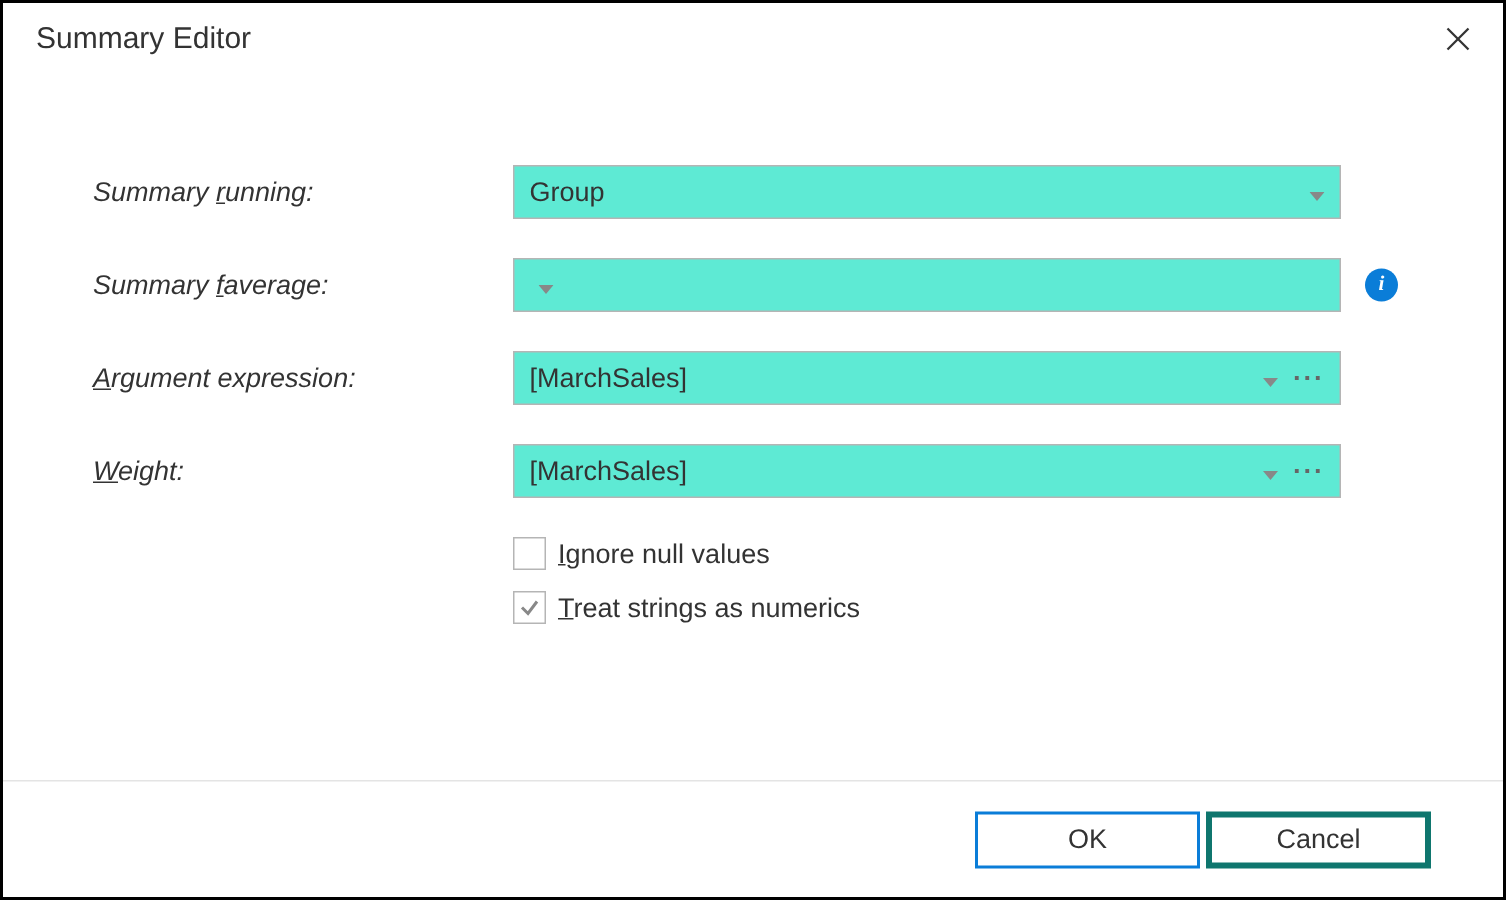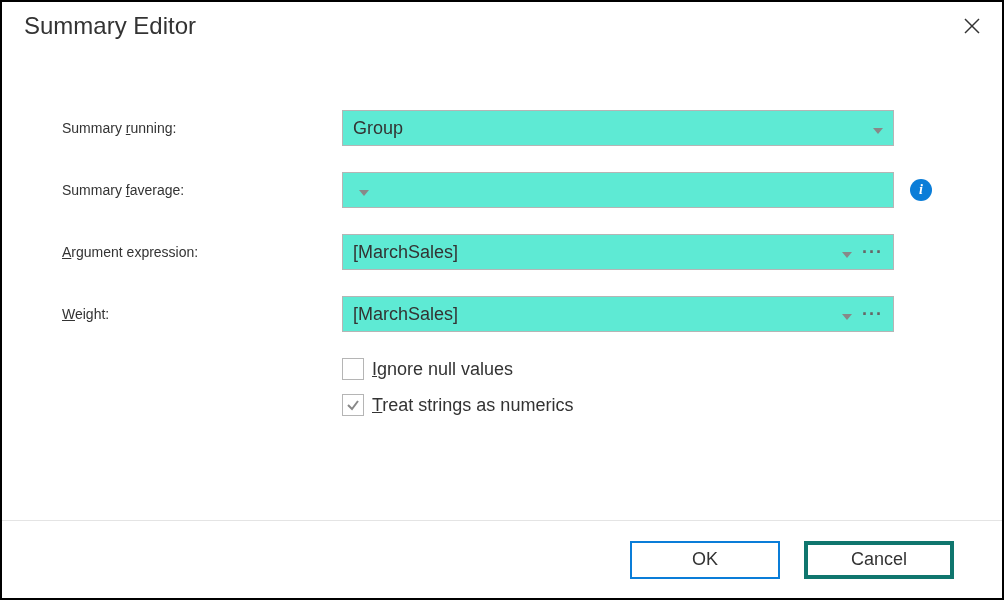--- a/index.html
+++ b/index.html
@@ -18,21 +18,21 @@
     flex-direction: column;
     position: relative;
   }
   .titlebar {
     display: flex;
     align-items: center;
     justify-content: space-between;
     padding: 10px 16px 10px 22px;
   }
   .title {
-    font-size: 24px;
+    font-size: 20px;
     color: #333;
   }
   .close {
     width: 28px;
     height: 28px;
     display: flex;
     align-items: center;
     justify-content: center;
     cursor: pointer;
     color: #222;
@@ -42,22 +42,23 @@
     padding: 60px 70px 10px 60px;
   }
   .row {
     display: flex;
     align-items: center;
     margin-bottom: 26px;
   }
   .label {
     width: 280px;
     flex: 0 0 280px;
-    font-size: 14px;
-    color: #333;
+    font-size: 18px;
+    color: #333;
+    font-style: italic;
   }
   .underline {
     text-decoration: underline;
   }
   .field-wrap {
     flex: 1;
     display: flex;
     align-items: center;
   }
   .combo {
@@ -126,21 +127,21 @@
   .checkmark {
     color: #888;
   }
   .footer {
     border-top: 1px solid #e4e4e4;
     height: 78px;
     display: flex;
     align-items: center;
     justify-content: flex-end;
     padding: 0 48px;
-    gap: 24px;
+    gap: 4px;
   }
   .btn {
     width: 150px;
     height: 38px;
     border: 4px solid #0f766e;
     background: #fff;
     display: flex;
     align-items: center;
     justify-content: center;
     cursor: pointer;

